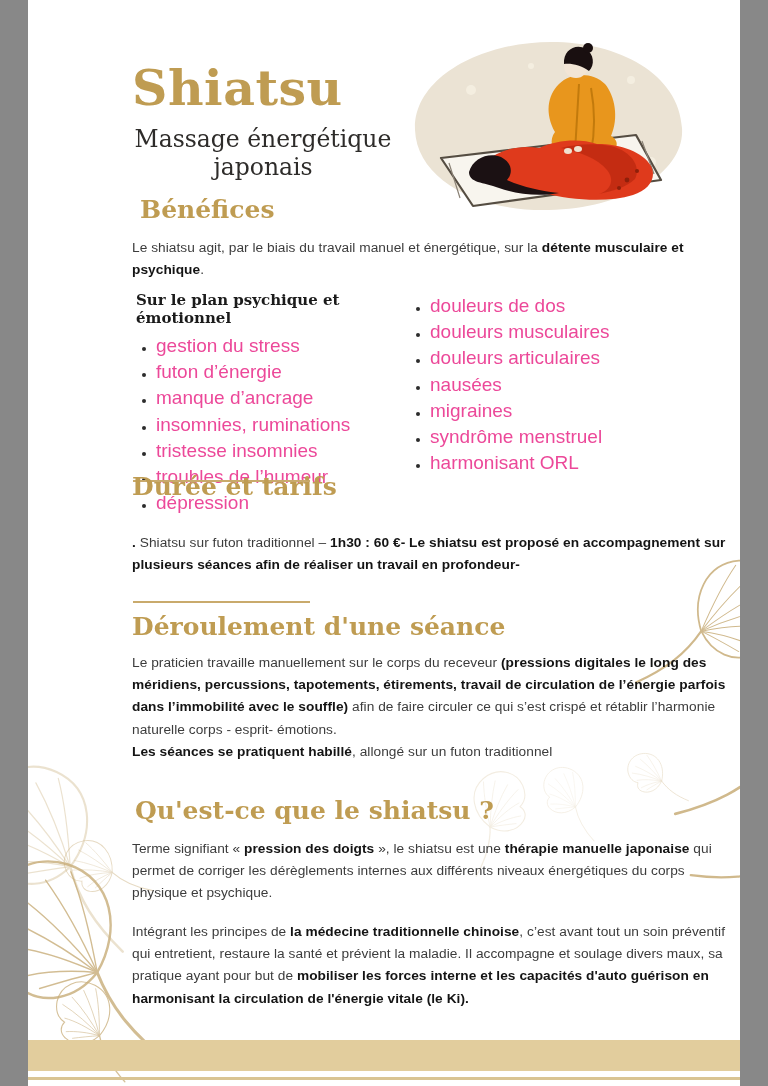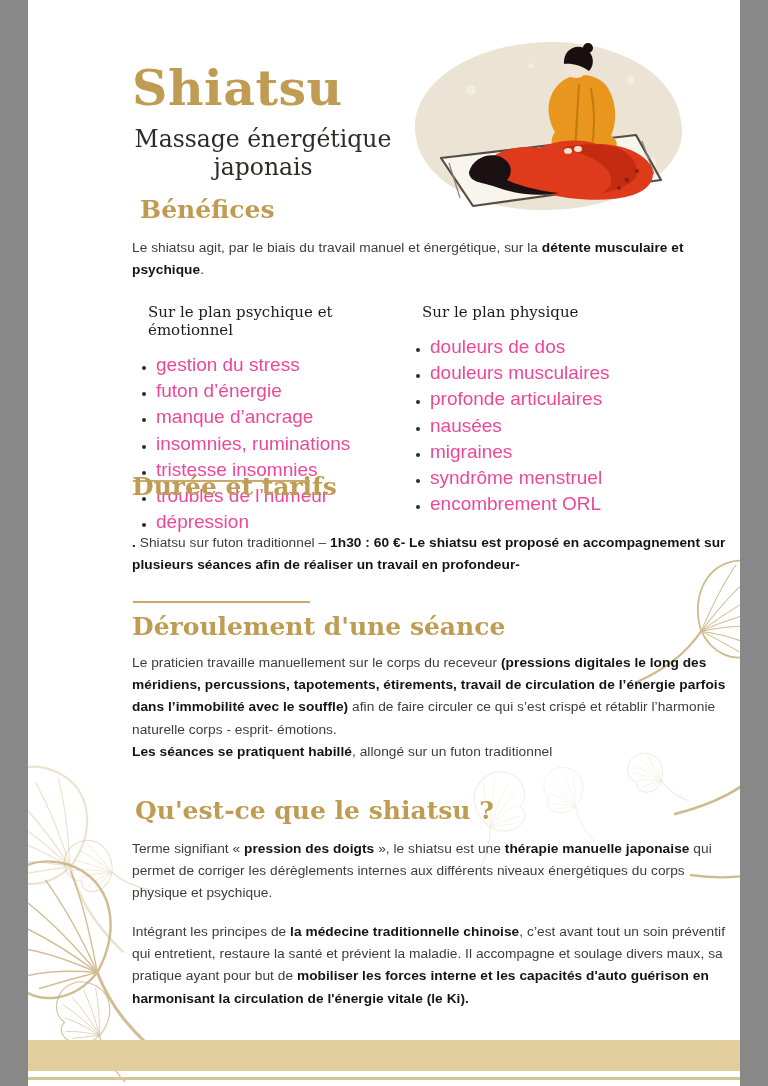--- a/index.html
+++ b/index.html
@@ -33,21 +33,21 @@
     font-weight:700;font-size:25px;line-height:1.1;color:var(--gold);
     margin:0;
   }
   .body-text{
     font-size:13.7px;line-height:1.62;color:var(--text);margin:0;
     letter-spacing:.05px;
   }
   .body-text .bold,.bold{font-weight:700;color:var(--text_bold);}
   .col-heading{
     font-family:"DejaVu Serif","Liberation Serif",serif;
-    font-weight:400;font-size:15px;color:#1b1b1b;margin:16px;
+    font-weight:700;font-size:15px;color:#1b1b1b;margin:4px;
   }
   ul.benefit-list{
     margin:9px 0 0 0;padding:0 0 0 24px;list-style:disc;
   }
   ul.benefit-list li{
     font-size:19px;color:#ec4899;margin-bottom:6.8px;line-height:1.02;
   }
   ul.benefit-list li::marker{color:#2c2c2c;font-size:12px;}
   .divider{height:2px;background:var(--divider);}
   .footer-band{left:0;width:768px;background:var(--band);}
@@ -161,29 +161,28 @@
         <li>gestion du stress</li>
         <li>futon d’énergie</li>
         <li>manque d’ancrage</li>
         <li>insomnies, ruminations</li>
         <li>tristesse insomnies</li>
         <li>troubles de l’humeur</li>
         <li>dépression</li>
       </ul>
     </div>
     <div style="position:absolute;left:274px;top:0;width:260px;">
-      <h3 class="col-heading">Sur le plan physique</h3>
       <ul class="benefit-list">
         <li>douleurs de dos</li>
         <li>douleurs musculaires</li>
-        <li>profonde articulaires</li>
+        <li>douleurs articulaires</li>
         <li>nausées</li>
         <li>migraines</li>
         <li>syndrôme menstruel</li>
-        <li>encombrement ORL</li>
+        <li>harmonisant ORL</li>
       </ul>
     </div>
   </div>
 
   <div class="divider abs" style="left:105px;top:480px;width:177px;"></div>
   <h2 class="section-heading abs" style="left:104px;top:473px;">Durée et tarifs</h2>
   <p class="body-text abs" style="left:104px;top:532px;width:600px;"><span class="bold">. </span><span>Shiatsu sur futon traditionnel – </span><span class="bold">1h30 : 60 €- Le shiatsu est proposé en accompagnement sur plusieurs séances afin de réaliser un travail en profondeur-</span></p>
 
   <div class="divider abs" style="left:105px;top:601px;width:177px;"></div>
   <h2 class="section-heading abs" style="left:104px;top:613px;">Déroulement d'une séance</h2>

